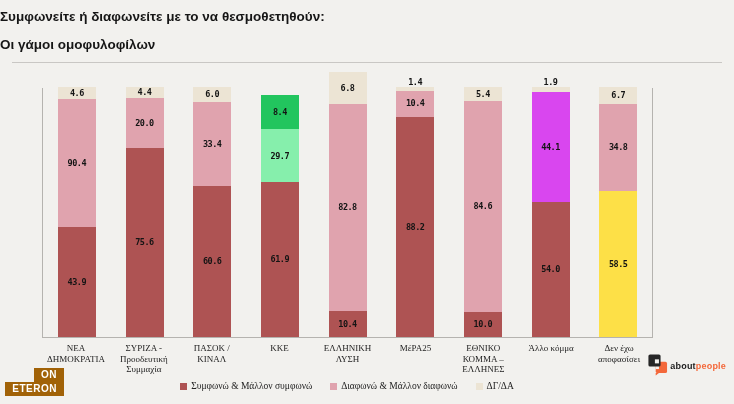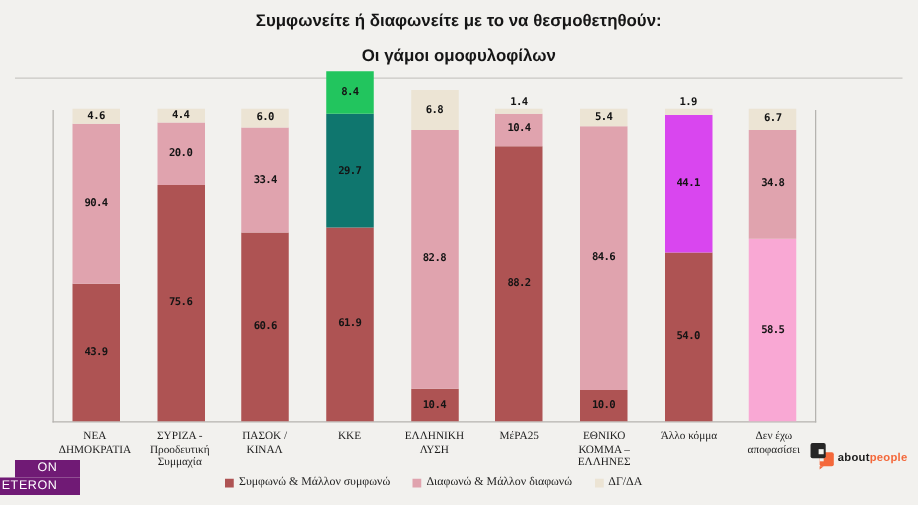--- a/index.html
+++ b/index.html
@@ -7,21 +7,21 @@
   body {
     font-family:"Liberation Sans", sans-serif;
     background:#f2f1ee;
     position:relative;
     overflow:hidden;
   }
   .stage { position:absolute; inset:0; }
 
   
   .title, .subtitle {
-    position:absolute; left:0; width:734px; text-align:center;
+    position:absolute; left:0; width:734px; text-align:left;
     font-weight:bold; font-size:13.5px; color:#161616;
     font-family:"Liberation Sans", sans-serif;
   }
   .title { top:9px; }
   .subtitle { top:37px; }
   .divider {
     position:absolute; top:62px; left:12px; right:12px;
     border-top:1px solid #c9c7c4;
   }
 
@@ -68,22 +68,22 @@
     font-family:"Liberation Serif", serif; font-size:9.5px; color:#222;
   }
 
   
   .eteron {
     position:absolute; left:17px; top:368px; width:47px;
     display:flex; flex-direction:column; align-items:flex-end;
     font-family:"Liberation Sans", sans-serif;
   }
   .eteron .row {
-    background:#701a75; color:#ffffff; font-weight:normal;
-    font-size:10px; line-height:12px; padding:1px 18px; letter-spacing:0.5px;
+    background:#a16207; color:#ffffff; font-weight:bold;
+    font-size:10px; line-height:12px; padding:1px 7px; letter-spacing:0.5px;
   }
 
   
   .aboutpeople {
     position:absolute; right:8px; top:351px; width:80px;
     display:flex; align-items:center;
   }
   .ap-text {
     font-size:9px; font-weight:bold; letter-spacing:0.2px;
     font-family:"Liberation Sans", sans-serif; margin-top:2px;
@@ -138,21 +138,21 @@
           <div class="seg" style="height: 15px; background: rgb(236, 228, 212);">
             <span class="val-label">6.0</span>
           </div>
         </div>
       </div>
       <div class="bar-slot">
         <div class="bar">
           <div class="seg" style="height: 154.75px; background: rgb(174, 83, 83);">
             <span class="val-label">61.9</span>
           </div>
-          <div class="seg" style="height: 91px; background: #0f766e; text-align: center;">
+          <div class="seg" style="height: 53px; background: #86efac; text-align: center;">
             <span class="val-label">29.7</span>
           </div>
           <div class="seg" style="height: 34px; background: #22c55e;">
             <span class="val-label">8.4</span>
           </div>
         </div>
       </div>
       <div class="bar-slot">
         <div class="bar">
           <div class="seg" style="height: 26px; background: rgb(174, 83, 83);">
@@ -200,21 +200,21 @@
           <div class="seg" style="height: 110.25px; background: #d946ef;">
             <span class="val-label">44.1</span>
           </div>
           <div class="seg" style="height: 4.75px; background: rgb(236, 228, 212);">
             <span class="val-label outside">1.9</span>
           </div>
         </div>
       </div>
       <div class="bar-slot">
         <div class="bar">
-          <div class="seg" style="height: 146.25px; background: #f9a8d4;">
+          <div class="seg" style="height: 146.25px; background: #fde047;">
             <span class="val-label">58.5</span>
           </div>
           <div class="seg" style="height: 87px; background: rgb(224, 163, 174);">
             <span class="val-label">34.8</span>
           </div>
           <div class="seg" style="height: 16.75px; background: rgb(236, 228, 212);">
             <span class="val-label">6.7</span>
           </div>
         </div>
       </div>

